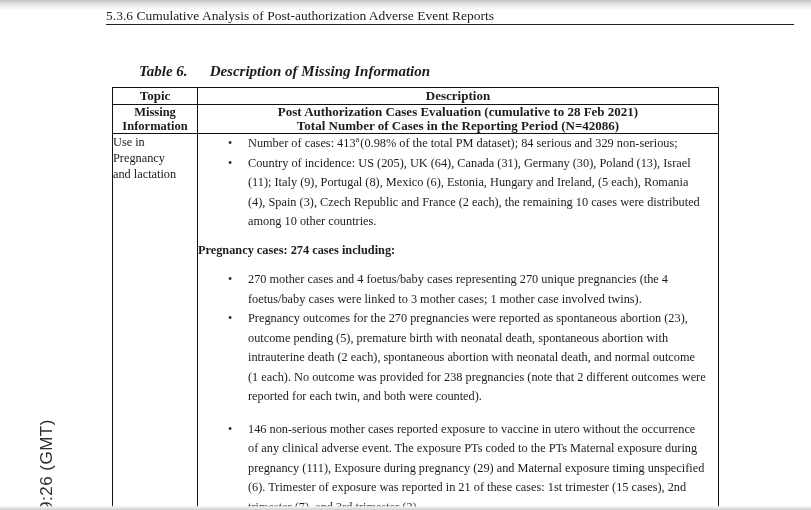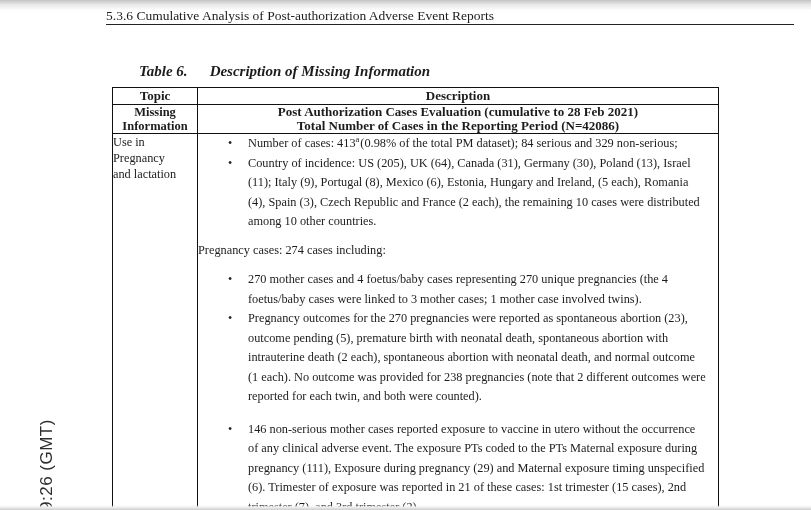--- a/index.html
+++ b/index.html
@@ -73,21 +73,21 @@
     font-size: 13px;
   }
   .topic-cell {
     text-align: left; line-height: 16px;
     padding: 4px 4px 4px 5px;
   }
   .desc-cell {
     padding: 20px 8px 0 5px;
     line-height: 19.5px;
   }
-  .para { margin: 9px 0 0 0; }
+  .para { margin: 9px 0 0 0; font-weight: bold; }
   .blist { margin-top: 0; }
   .blist.gap  { margin-top: 10px; }
   .blist.gap2 { margin-top: 13px; }
   .bullet { display: flex; padding-left: 30px; }
   .bullet .dot { flex: none; width: 20px; font-size: 12px; }
   .bullet .btext { flex: 1; padding-right: 12px; }
   sup.fn { font-size: 8.5px; vertical-align: super; line-height: 0; margin-right: 1px; }
 </style>
 </head>
 <body>

